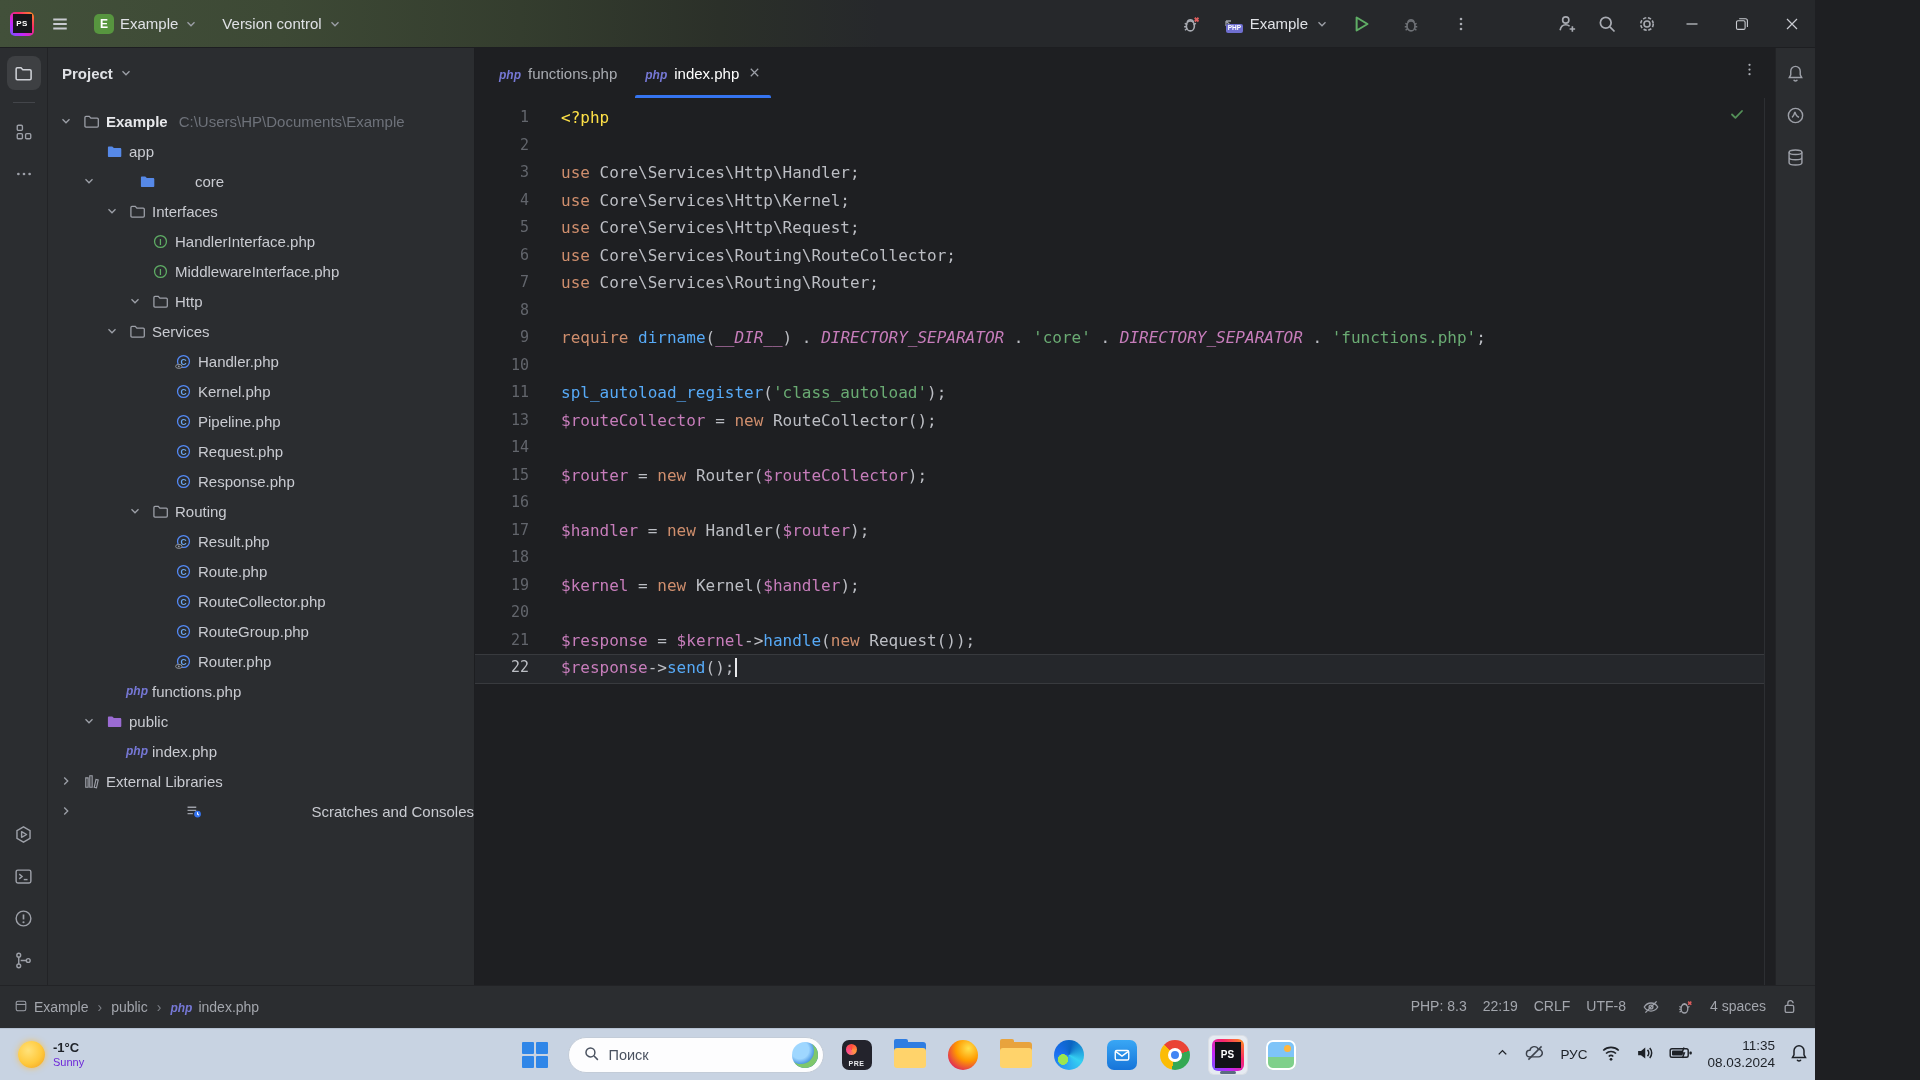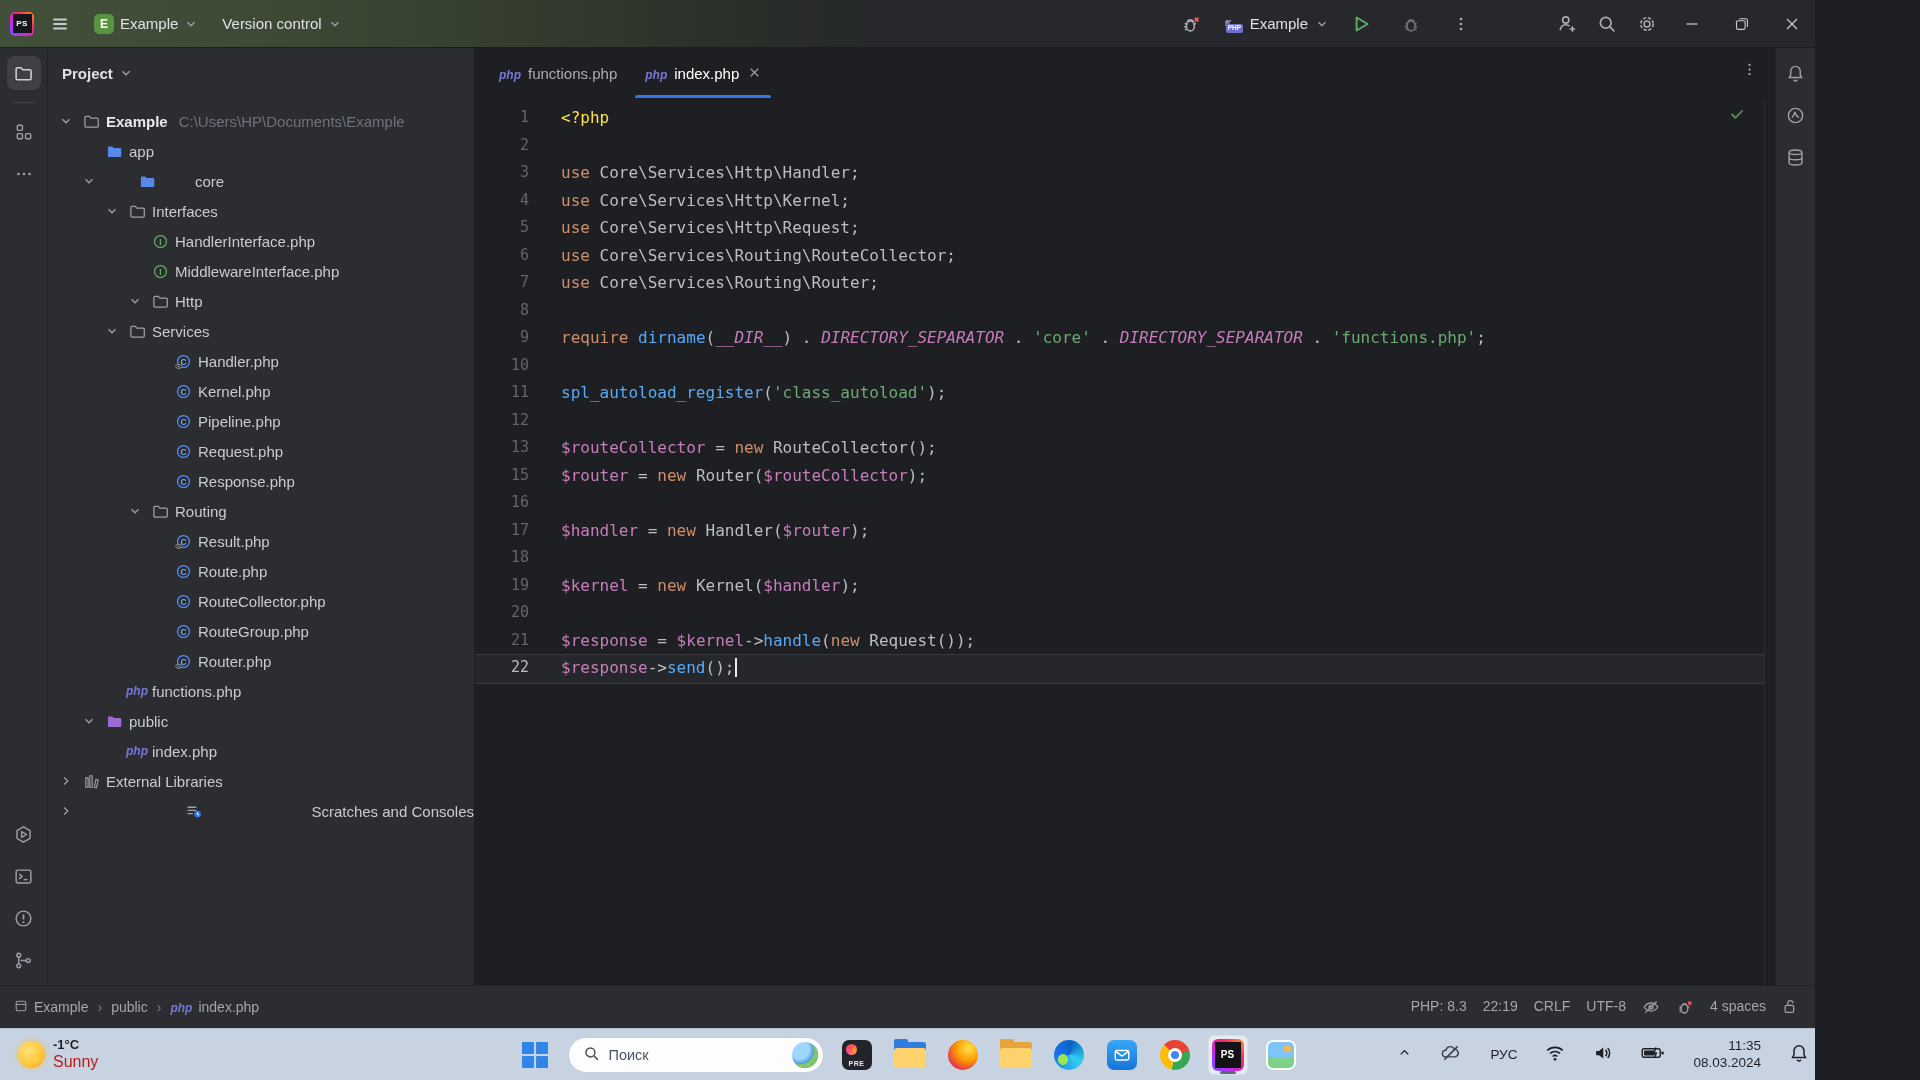--- a/index.html
+++ b/index.html
@@ -87,32 +87,32 @@
   .sb-right { margin-left:auto; display:flex; align-items:flex-start; gap:16px; }
   .sb-item { display:flex; align-items:center; }
 
   
   .taskbar { height:52px; flex:0 0 52px; background:#c8d3e2; position:relative; display:flex; align-items:center;
     justify-content:center; border-top:1px solid #b5c1d2; }
   .tb-weather { position:absolute; left:8px; top:0; bottom:0; display:flex; align-items:center; gap:8px; padding:0 10px; }
   .sun { width:27px; height:27px; border-radius:50%; background:radial-gradient(circle at 38% 35%,#ffe27a,#ffc93c 55%,#f09c1d); box-shadow:0 0 6px rgba(255,190,60,.8); }
   .wx-txt { line-height:1.15; color:#1d2127; }
   .wx-temp { font-size:13px; font-weight:700; }
-  .wx-cond { font-size:16px; color:#b91c1c; }
+  .wx-cond { font-size:11px; color:#6d28d9; }
   .tb-center { display:flex; align-items:center; gap:13px; }
   .tb-app { width:40px; height:40px; border-radius:6px; display:flex; align-items:center; justify-content:center; position:relative; }
   .tb-app.active-app { background:rgba(255,255,255,.55); box-shadow:inset 0 0 0 1px rgba(0,0,0,.05); }
   .tb-app.active-app::after { content:""; position:absolute; bottom:1px; left:12px; width:16px; height:3px; border-radius:2px; background:#5a6b80; }
   .searchbox { height:36px; width:256px; background:#fdfdfe; border:1px solid #c3ccd8; border-radius:18px;
     display:flex; align-items:center; gap:9px; padding:0 5px 0 14px; color:#4a5260; font-size:14.5px; }
   .searchbox .mini { margin-left:auto; width:26px; height:26px; border-radius:50%;
     background:radial-gradient(circle at 30% 30%,#9fd7ff 0 35%,#3f8ddd 60%,#1b5fae 100%); box-shadow:inset -4px -4px 0 #7fc76b; }
   .winlogo { display:grid; grid-template-columns:12px 12px; grid-template-rows:12px 12px; gap:2px; }
   .winlogo span { background:#2f86e8; border-radius:1px; }
-  .tb-tray { position:absolute; right:6px; top:0; bottom:0; display:flex; align-items:center; gap:28px; color:#1d2127; }
+  .tb-tray { position:absolute; right:6px; top:0; bottom:0; display:flex; align-items:center; gap:14px; color:#1d2127; }
   .tray-lang { font-size:13.5px; }
   .tray-clock { text-align:right; font-size:13.5px; line-height:1.25; }
   
   .ic-ff { width:30px; height:30px; border-radius:50%;
     background:radial-gradient(circle at 68% 28%,#ffe14d,#ff9a00 42%,#e3364e 76%,#b5007f 100%); }
   .ic-chrome { width:30px; height:30px; border-radius:50%;
     background:conic-gradient(from -45deg,#ea4335 0 33%,#34a853 33% 66%,#fbbc05 66% 100%); position:relative; }
   .ic-chrome::after { content:""; position:absolute; inset:8px; border-radius:50%; background:#4285f4; border:3px solid #fff; }
   .ic-edge { width:30px; height:30px; border-radius:50%;
     background:radial-gradient(circle at 30% 65%,#9be64e 0 18%,transparent 19%),
@@ -652,26 +652,26 @@
             </div>
             <div class="cline">
               <span class="gut">10</span>
               <span class="src"></span>
             </div>
             <div class="cline">
               <span class="gut">11</span>
               <span class="src"><span class="tok-fn">spl_autoload_register</span><span class="tok-pl">(</span><span class="tok-str">'class_autoload'</span><span class="tok-pl">);</span></span>
             </div>
             <div class="cline">
-              <span class="gut">12</span>
-              <span class="src"></span>
-            </div>
-            <div class="cline">
               <span class="gut">13</span>
               <span class="src"><span class="tok-var">$routeCollector</span><span class="tok-pl"> = </span><span class="tok-kw">new</span><span class="tok-pl"> RouteCollector();</span></span>
+            </div>
+            <div class="cline">
+              <span class="gut">14</span>
+              <span class="src"></span>
             </div>
             <div class="cline">
               <span class="gut">15</span>
               <span class="src"><span class="tok-var">$router</span><span class="tok-pl"> = </span><span class="tok-kw">new</span><span class="tok-pl"> Router(</span><span class="tok-var">$routeCollector</span><span class="tok-pl">);</span></span>
             </div>
             <div class="cline">
               <span class="gut">16</span>
               <span class="src"></span>
             </div>
             <div class="cline">

